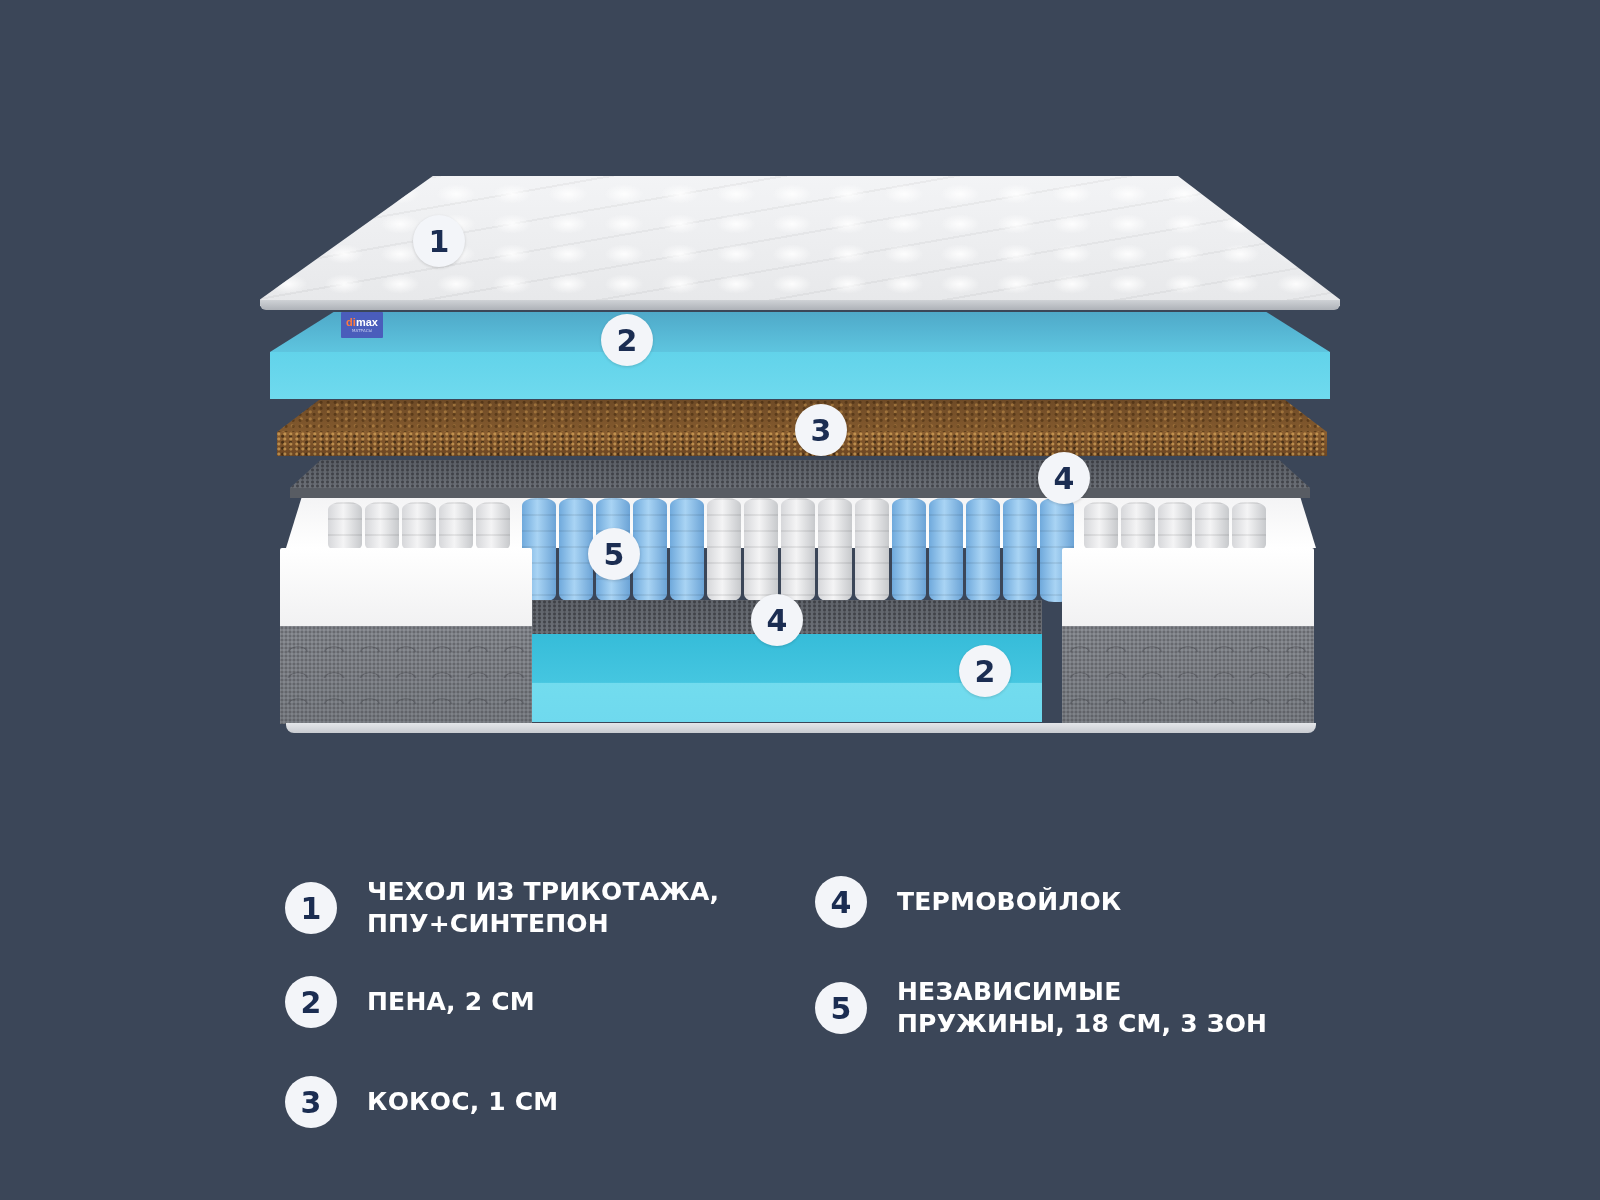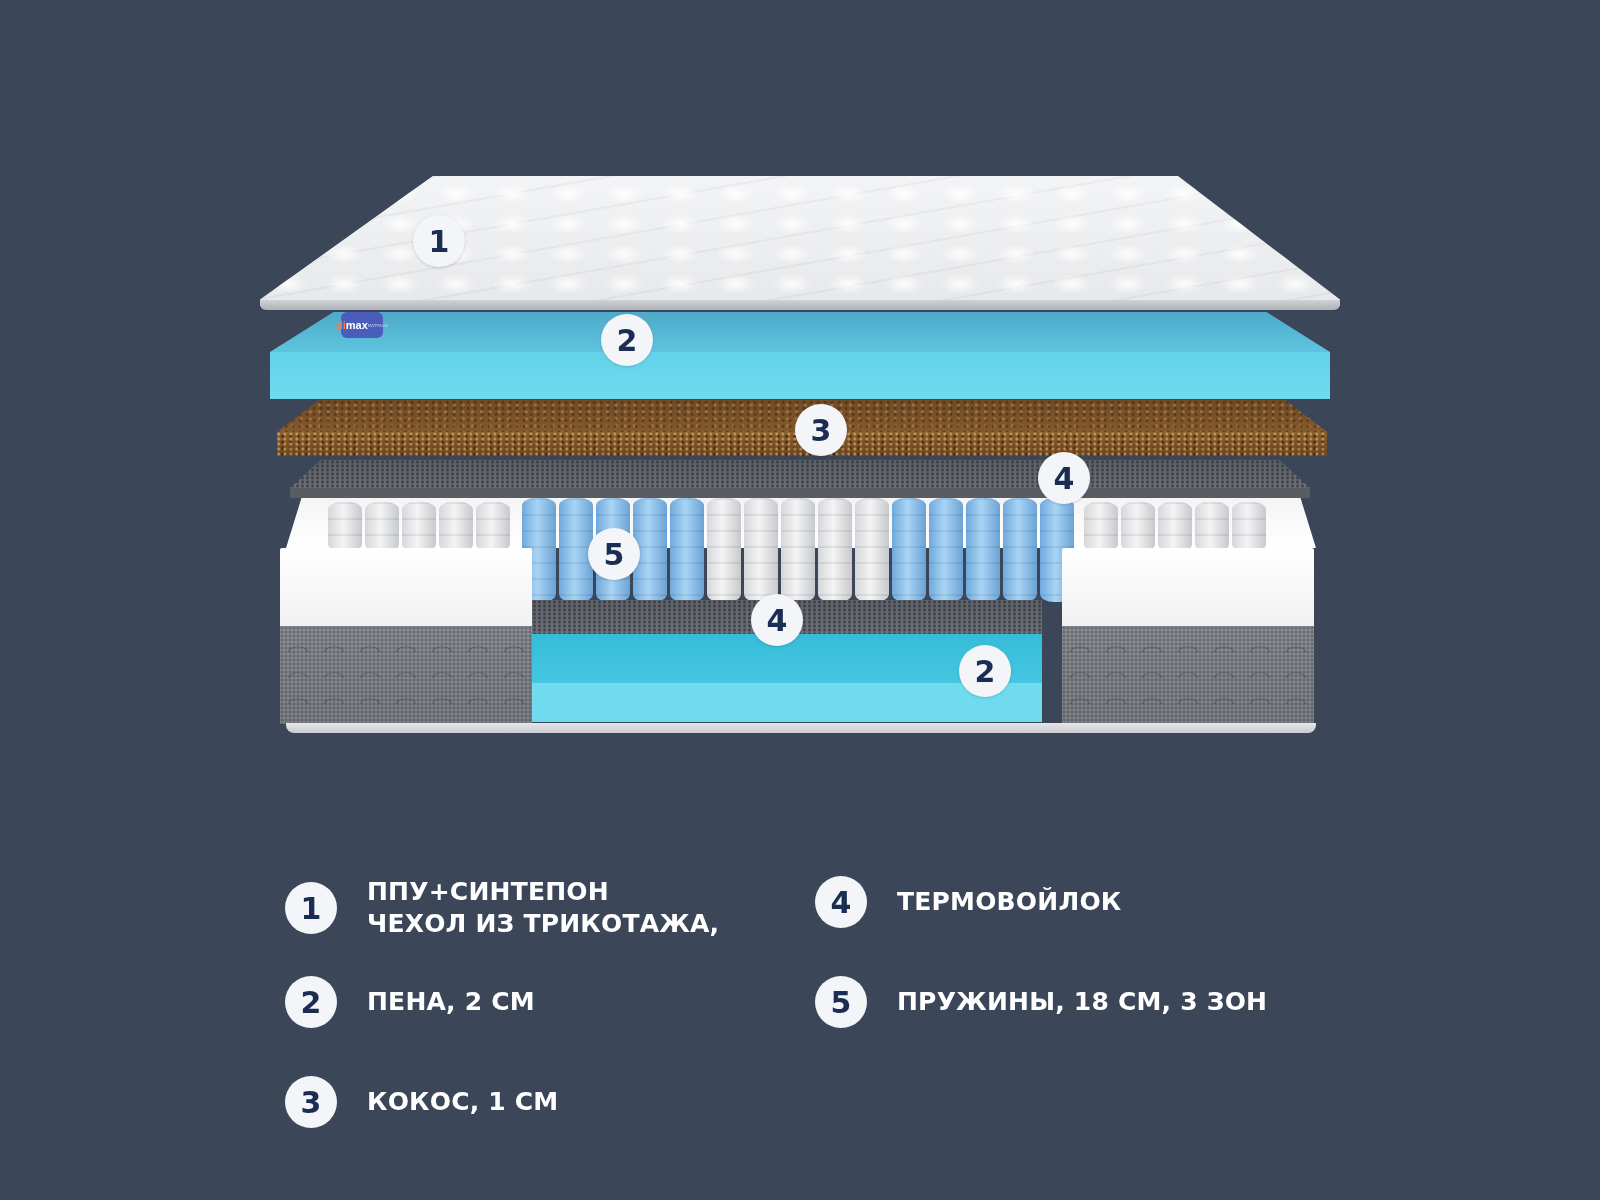--- a/index.html
+++ b/index.html
@@ -34,22 +34,22 @@
     background: linear-gradient(180deg, #4fa9c9, #5ec5df);
   }
   .foam-top-side {
     position: absolute; left: 270px; top: 352px; width: 1060px; height: 47px;
     background: linear-gradient(180deg, #62d3ea, #6fdaee);
   }
 
   
   .brand-label {
     position: absolute; left: 341px; top: 312px; width: 42px; height: 26px;
-    background: #4a5dbb; border-radius: 6px;
-    display: flex; flex-direction: row; align-items: center; justify-content: center;
+    background: #4a5dbb; border-radius: 1px;
+    display: flex; flex-direction: column; align-items: center; justify-content: center;
   }
   .brand-label .bn { color: #ff7a3d; font-size: 11px; font-weight: bold; line-height: 11px; font-family: "Liberation Sans", sans-serif; }
   .brand-label .bn b { color: #fff; }
   .brand-label .bs { color: #c9d0f2; font-size: 4px; line-height: 5px; }
 
   
   .coco-top {
     position: absolute; left: 277px; top: 400px; width: 1050px; height: 32px;
     clip-path: polygon(4% 0%, 96% 0%, 100% 100%, 0% 100%);
     background:
@@ -232,22 +232,22 @@
   <div class="marker" style="left:1038px; top:452px;">4</div>
   <div class="marker" style="left:588px; top:528px;">5</div>
   <div class="marker" style="left:751px; top:594px;">4</div>
   <div class="marker" style="left:959px; top:645px;">2</div>
 </div>
 
 <div class="legend">
   <div class="legend-item" style="left:285px; top:876px;">
     <div class="legend-badge">1</div>
     <div class="legend-text">
+      <span>ЧЕХОЛ ИЗ ТРИКОТАЖА,</span>
       <span>ППУ+СИНТЕПОН</span>
-      <span>ЧЕХОЛ ИЗ ТРИКОТАЖА,</span>
     </div>
   </div>
 
   <div class="legend-item" style="left:285px; top:976px;">
     <div class="legend-badge">2</div>
     <div class="legend-text">
       <span>ПЕНА, 2 СМ</span>
     </div>
   </div>
 
@@ -261,16 +261,17 @@
   <div class="legend-item" style="left:815px; top:876px;">
     <div class="legend-badge">4</div>
     <div class="legend-text">
       <span>ТЕРМОВОЙЛОК</span>
     </div>
   </div>
 
   <div class="legend-item" style="left:815px; top:976px;">
     <div class="legend-badge">5</div>
     <div class="legend-text">
+      <span>НЕЗАВИСИМЫЕ</span>
       <span>ПРУЖИНЫ, 18 СМ, 3 ЗОН</span>
     </div>
   </div>
 </div>
 
 </body></html>

